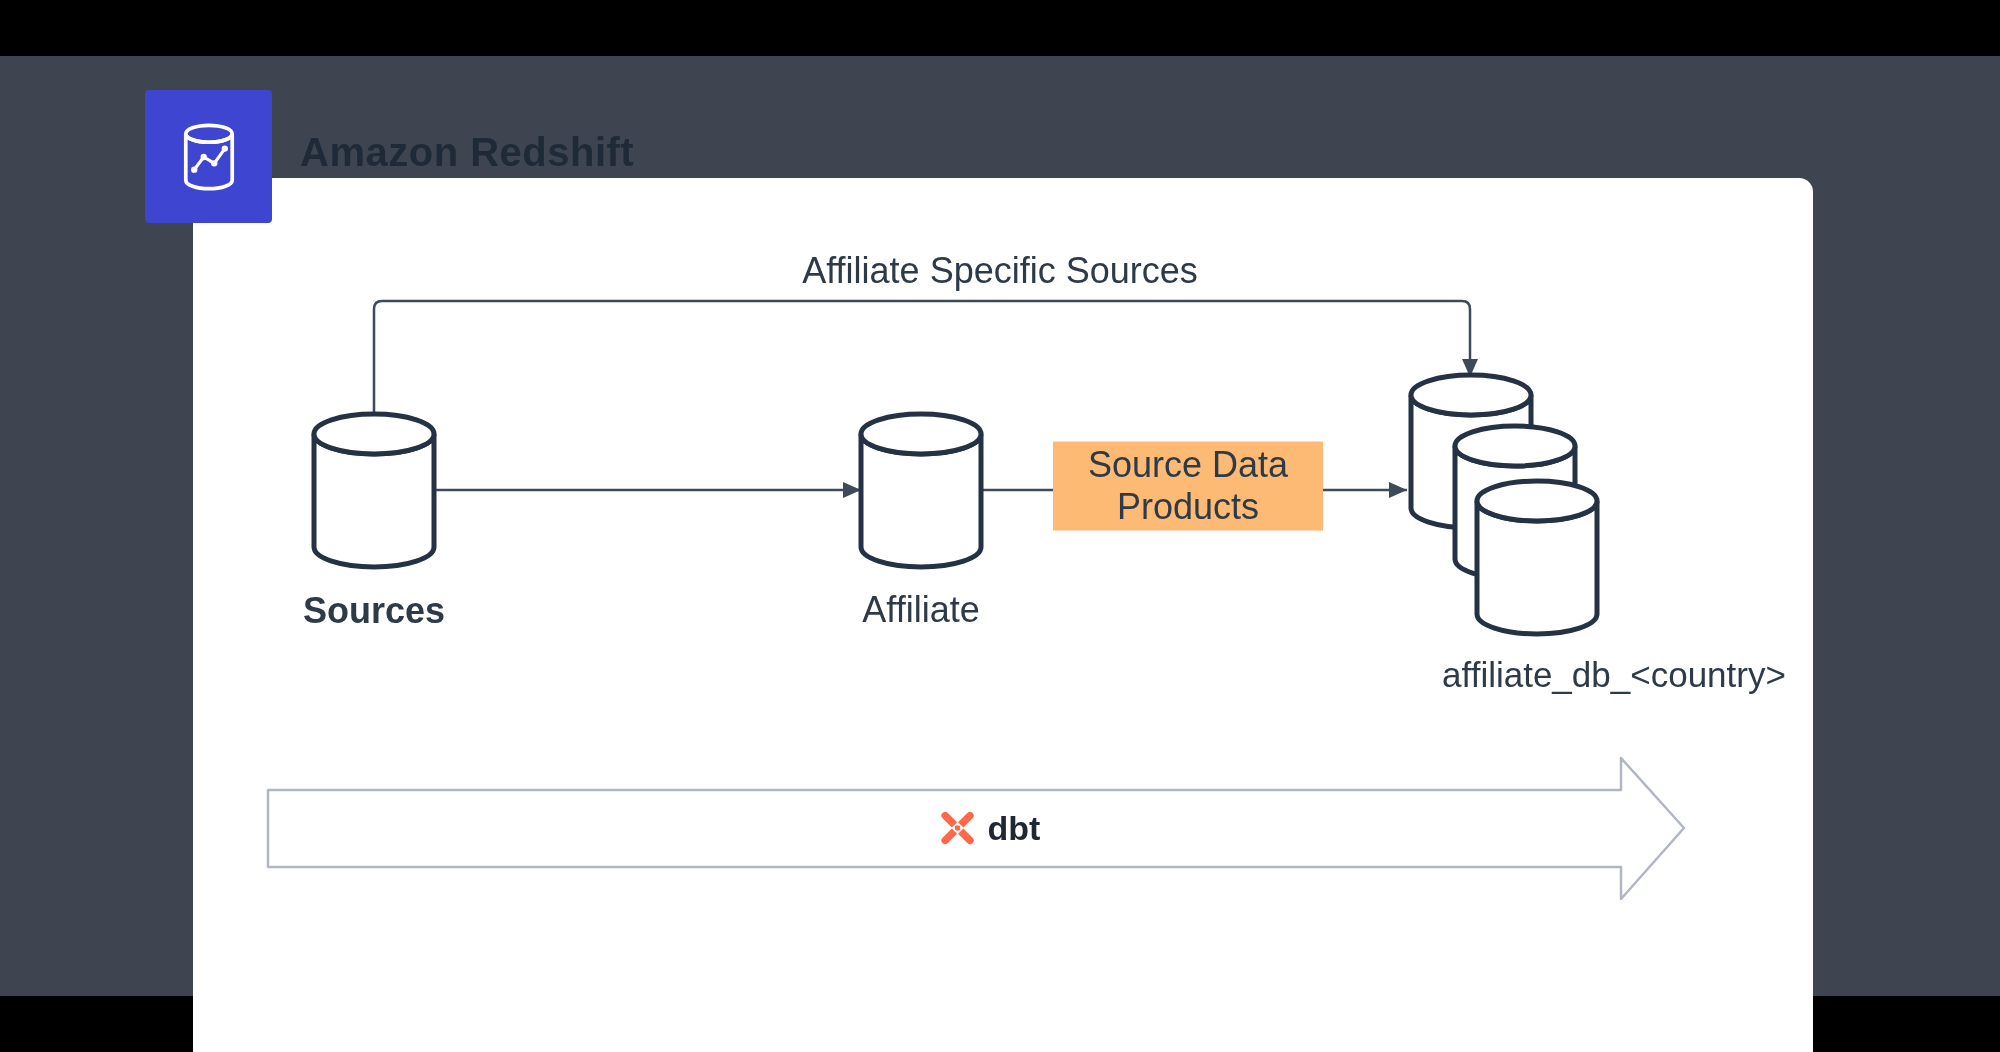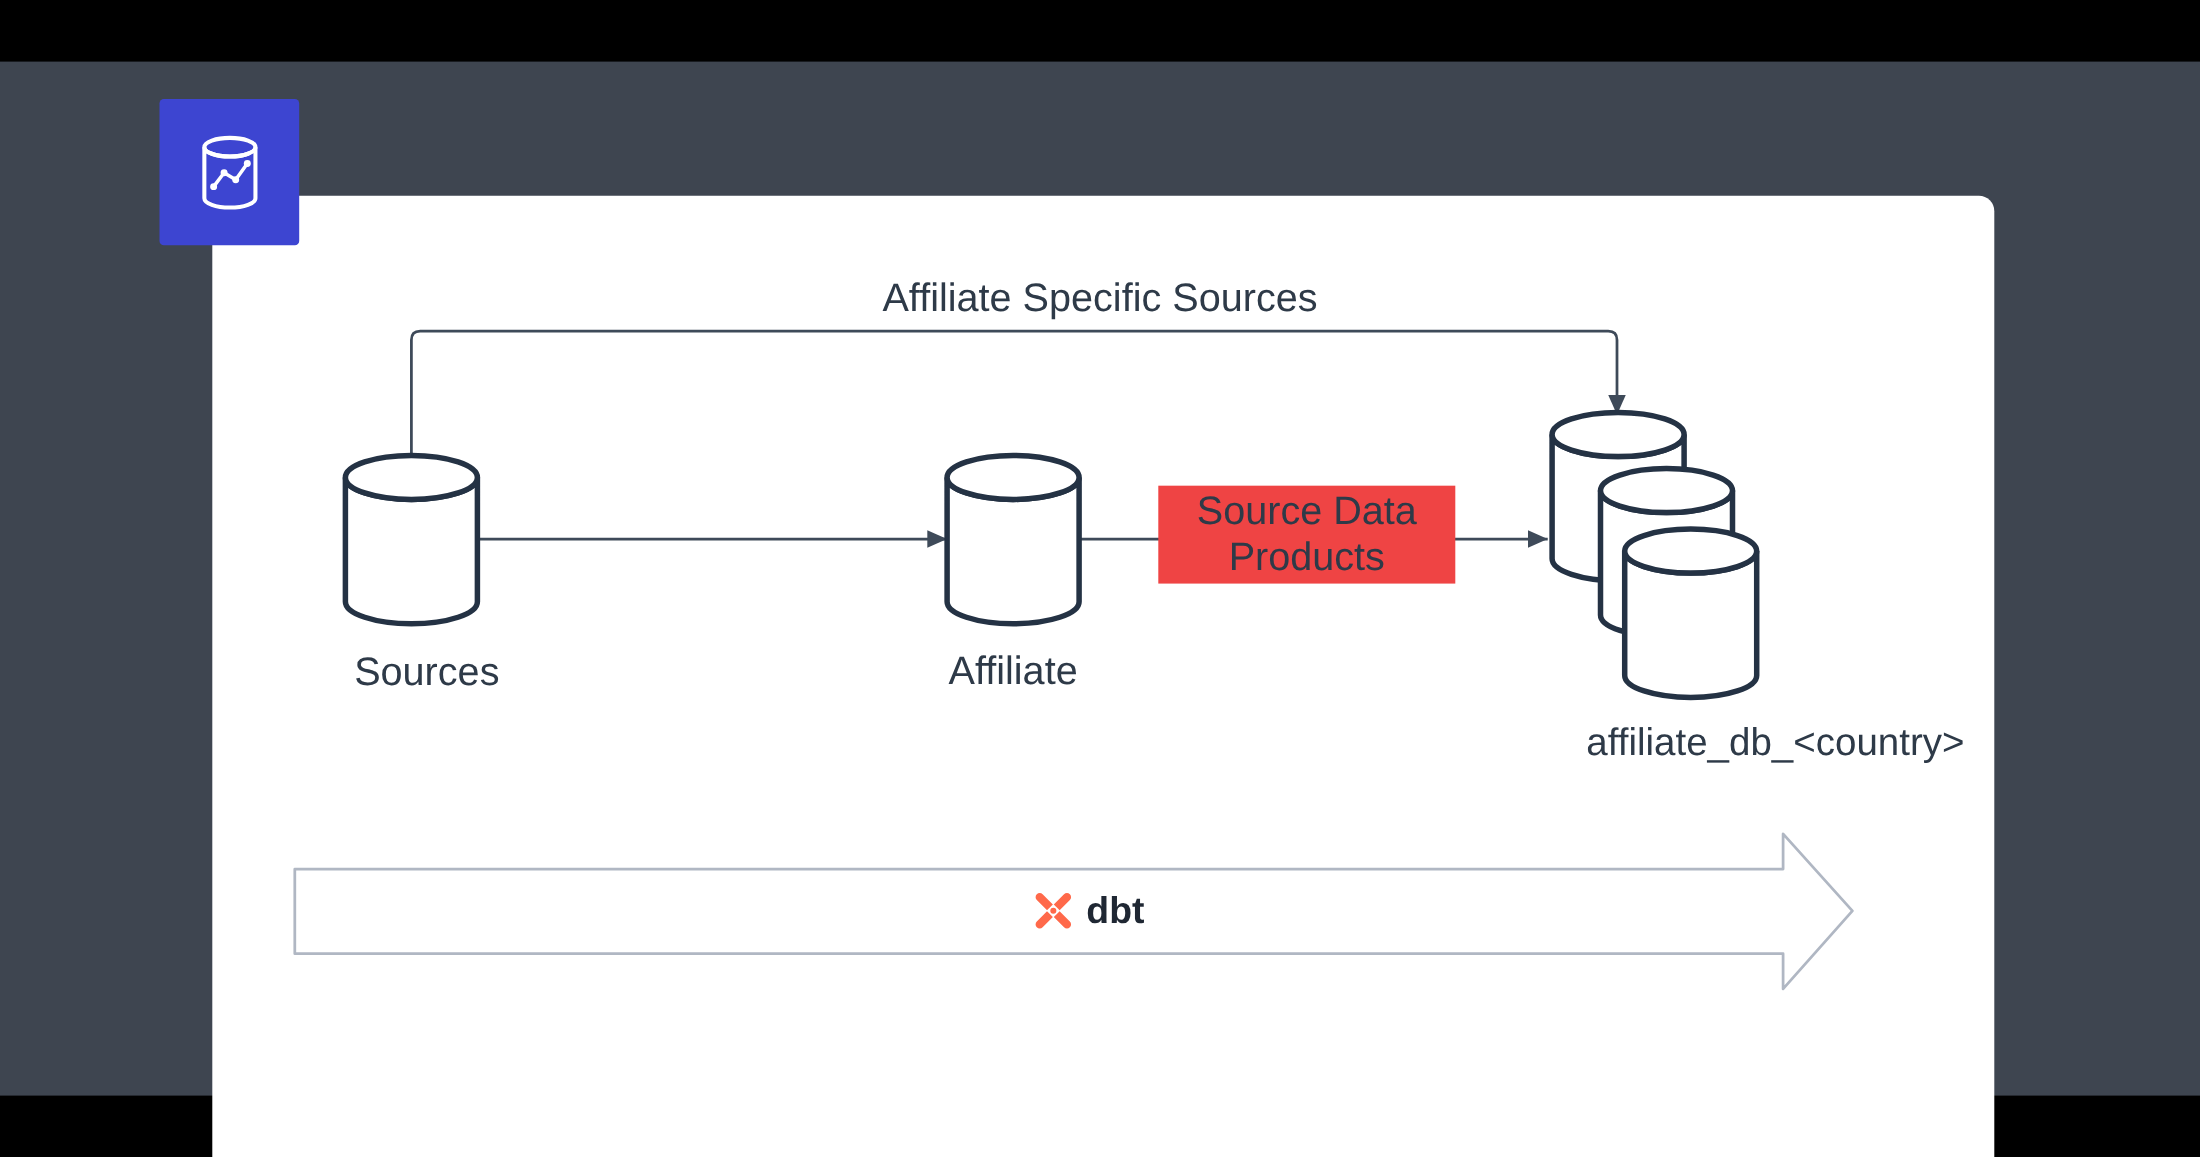--- a/index.html
+++ b/index.html
@@ -10,21 +10,21 @@
         border-radius:14px;}
   .badge{position:absolute;left:145px;top:90px;width:127px;height:133px;background:#3D45D1;
          border-radius:4px;display:flex;align-items:center;justify-content:center;z-index:4;}
   .page-title{position:absolute;left:300px;top:130px;font-size:40px;font-weight:700;
               color:#1F2A38;z-index:3;letter-spacing:0.5px;}
   .diagram-svg{position:absolute;left:0;top:0;width:1620px;height:772px;}
   .label{position:absolute;transform:translate(-50%,-50%);color:#2E3A48;text-align:center;
          white-space:nowrap;}
   .node-label{font-size:36px;}
   .flow-label{font-size:36px;}
-  .edge-label{font-size:36px;background:#ef4444;padding:2px 10px;white-space:normal;
+  .edge-label{font-size:36px;background:#fdba74;padding:2px 10px;white-space:normal;
               width:250px;line-height:1.18;}
   .affiliate-label{font-size:35px;}
   .dbt-block{position:absolute;left:796px;top:650px;transform:translate(-50%,-50%);
              display:flex;align-items:center;gap:10px;z-index:2;}
   .dbt-text{font-size:34px;font-weight:700;color:#1F2733;}
 </style>
 </head>
 <body>
 
 <div class="stage">
@@ -77,21 +77,21 @@
 
       <g>
         <path d="M75 612 L1428 612 L1428 580 L1491 650 L1428 721 L1428 689 L75 689 Z" fill="#FFFFFF" stroke="#B0B7C3" stroke-width="2.5" stroke-linejoin="round"></path>
       </g>
     </svg>
 
     <div class="label flow-label" style="left:807px;top:93px;">Affiliate Specific Sources</div>
 
     <div class="label edge-label" style="left:995px;top:308px;">Source Data Products</div>
 
-    <div class="label node-label" style="left:195px;top:433px;">Sources</div>
+    <div class="label node-label" style="left:181px;top:433px;font-weight:bold;">Sources</div>
 
     <div class="label node-label" style="left:728px;top:432px;">Affiliate</div>
 
     <div class="label affiliate-label" style="left:1421px;top:497px;text-align:center;">affiliate_db_&lt;country&gt;</div>
 
     <div class="dbt-block">
       <svg width="40" height="40" viewBox="0 0 32 32">
         <g>
           <rect x="13" y="-1" width="6" height="34" rx="3" fill="#FF694A" transform="rotate(45 16 16)"></rect>
           <rect x="13" y="-1" width="6" height="34" rx="3" fill="#FF694A" transform="rotate(-45 16 16)"></rect>
@@ -108,13 +108,14 @@
       <path d="M10 14 L10 58 A22 8 0 0 0 54 58 L54 14 A22 8 0 0 1 10 14 Z" fill="none" stroke="#FFFFFF" stroke-width="3.5"></path>
       <ellipse cx="32" cy="14" rx="22" ry="8" fill="none" stroke="#FFFFFF" stroke-width="3.5"></ellipse>
       <polyline points="18,48 27,36 37,42 47,28" fill="none" stroke="#FFFFFF" stroke-width="3" stroke-linecap="round" stroke-linejoin="round"></polyline>
       <circle cx="18" cy="48" r="3" fill="#FFFFFF"></circle>
       <circle cx="27" cy="36" r="3" fill="#FFFFFF"></circle>
       <circle cx="37" cy="42" r="3" fill="#FFFFFF"></circle>
       <circle cx="47" cy="28" r="3" fill="#FFFFFF"></circle>
     </svg>
   </div>
 
+  <div class="page-title">Amazon Redshift</div>
 </div>
 
 </body></html>

